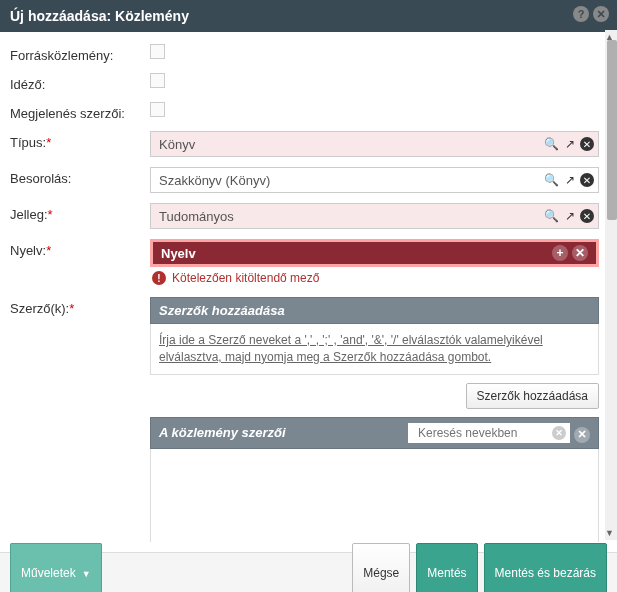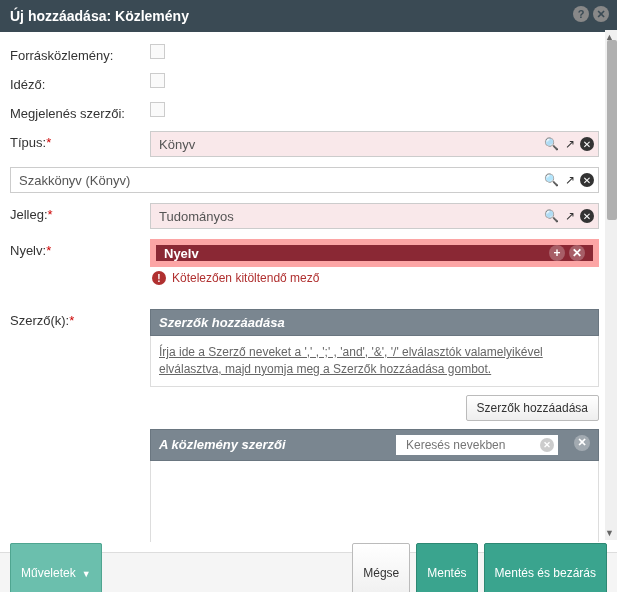--- a/index.html
+++ b/index.html
@@ -15,21 +15,21 @@
 .label-col { width: 140px; padding-top: 4px; font-size: 13px; color: #333; }
 .req { color: #c00; }
 .field-col { flex: 1; }
 .checkbox-box { width: 15px; height: 15px; border: 1px solid #ccc; background: #fafafa; display: inline-block; }
 .picker { display: flex; align-items: center; border: 1px solid #ccc; background: #fff; height: 26px; position: relative; }
 .picker.pink { background: #f9e8ea; }
 .picker-text { flex: 1; padding: 0 8px; font-size: 13px; color: #555; }
 .picker-icons { display: flex; gap: 2px; padding-right: 4px; align-items: center; }
 .icon-btn { width: 16px; height: 16px; display: flex; align-items: center; justify-content: center; cursor: pointer; font-size: 12px; color: #333; }
 .icon-btn.circle { background: #333; color: #fff; border-radius: 50%; font-size: 10px; width: 14px; height: 14px; }
-.lang-bar { background: #8a2834; color: #fff; height: 28px; display: flex; align-items: center; padding: 0 8px; font-weight: bold; border: 6px solid #fca5a5; }
+.lang-bar { background: #8a2834; color: #fff; height: 28px; display: flex; align-items: center; padding: 0 8px; font-weight: bold; border: 3px solid #fca5a5; }
 .lang-bar .bar-icons { margin-left: auto; display: flex; gap: 4px; }
 .bar-icon-circle { width: 16px; height: 16px; border-radius: 50%; background: rgba(255,255,255,0.25); color: #fff; display: flex; align-items: center; justify-content: center; font-size: 12px; font-weight: bold; cursor: pointer; }
 .error-row { color: #b03030; font-size: 12px; padding: 4px 0 0 2px; display: flex; align-items: center; gap: 6px; }
 .error-icon { width: 14px; height: 14px; border-radius: 50%; background: #b03030; color: #fff; display: flex; align-items: center; justify-content: center; font-size: 10px; font-weight: bold; }
 .section-header { background: #7a8690; color: #fff; padding: 5px 8px; font-weight: bold; font-style: italic; font-size: 13px; border: 1px solid #6a7680; }
 .section-header.with-search { display: flex; align-items: center; gap: 8px; }
 .search-input { background: #fff; border: none; padding: 3px 6px; font-size: 12px; color: #999; width: 140px; font-style: normal; }
 .helper-box { border: 1px solid #ddd; border-top: none; padding: 8px; font-size: 12px; color: #666; line-height: 1.4; text-decoration: underline; }
 .empty-box { border: 1px solid #ddd; border-top: none; height: 110px; background: #fff; }
 .btn-row { text-align: right; margin: 8px 0; }
@@ -80,20 +80,21 @@
         <div class="picker-icons">
           <span class="icon-btn">🔍</span>
           <span class="icon-btn">↗</span>
           <span class="icon-btn circle">✕</span>
         </div>
       </div>
     </div>
   </div>
 
   <div class="row">
+    <div class="label-col">Besorolás:</div>
     <div class="field-col">
       <div class="picker">
         <span class="picker-text">Szakkönyv (Könyv)</span>
         <div class="picker-icons">
           <span class="icon-btn">🔍</span>
           <span class="icon-btn">↗</span>
           <span class="icon-btn circle">✕</span>
         </div>
       </div>
     </div>
@@ -123,31 +124,31 @@
           <div class="bar-icon-circle">✕</div>
         </div>
       </div>
       <div class="error-row">
         <div class="error-icon">!</div>
         <span>Kötelezően kitöltendő mező</span>
       </div>
     </div>
   </div>
 
-  <div class="row" style="margin-top:24px;">
+  <div class="row" style="margin-top:12px;">
     <div class="label-col"><span>Szerző(k):</span><span class="req">*</span></div>
     <div class="field-col">
       <div class="section-header">Szerzők hozzáadása</div>
       <div class="helper-box">Írja ide a Szerző neveket a ',' , ';' , 'and', '&amp;', '/' elválasztók valamelyikével elválasztva, majd nyomja meg a Szerzők hozzáadása gombot.</div>
       <div class="btn-row">
         <span class="btn">Szerzők hozzáadása</span>
       </div>
       <div class="section-header with-search">
         <span>A közlemény szerzői</span>
-        <div style="margin-left:auto; display:flex; align-items:flex-start; gap:16px;">
+        <div style="margin-left:auto; display:flex; align-items:flex-end; gap:4px;">
           <div style="display:flex; align-items:center; background:#fff; padding:0 4px;">
             <input class="search-input" placeholder="Keresés nevekben" style="">
             <div class="search-clear">✕</div>
           </div>
           <div class="sec-close">✕</div>
         </div>
       </div>
       <div class="empty-box"></div>
     </div>
   </div>

